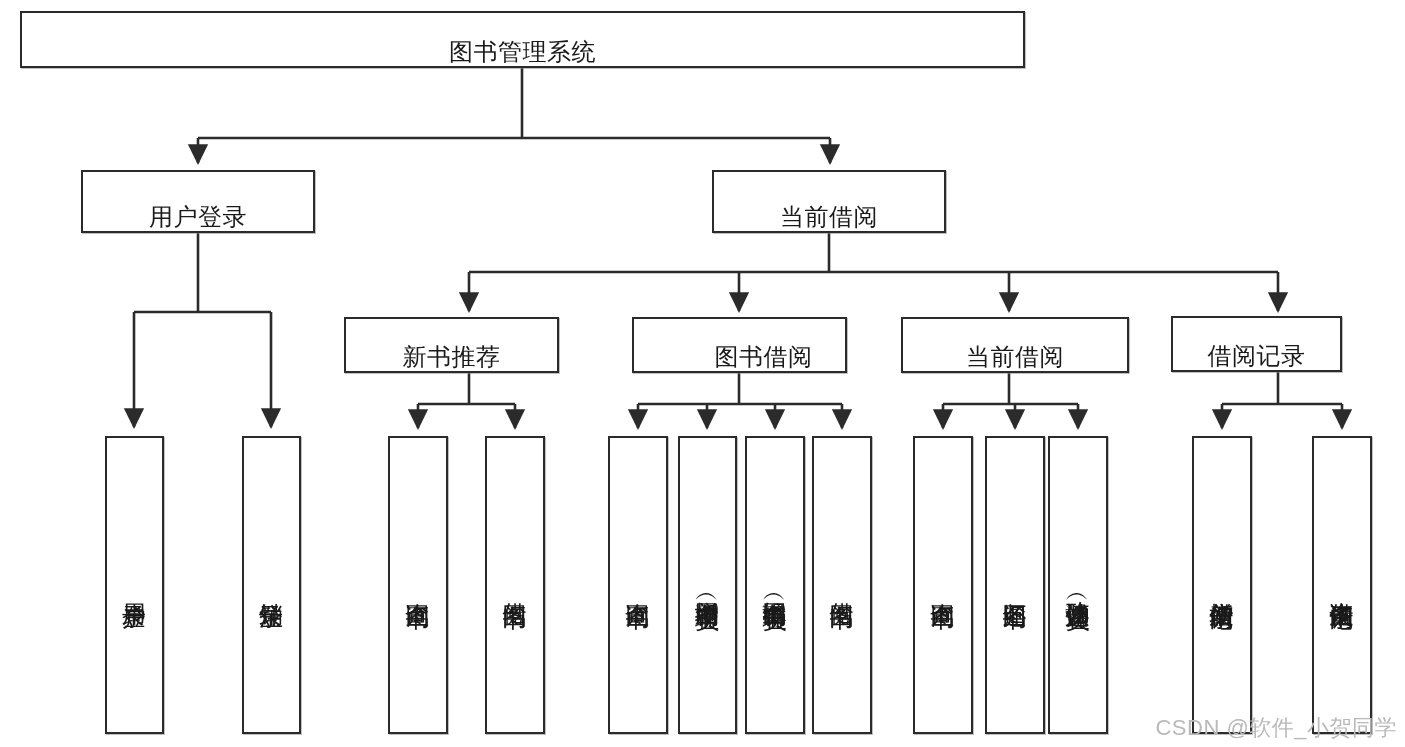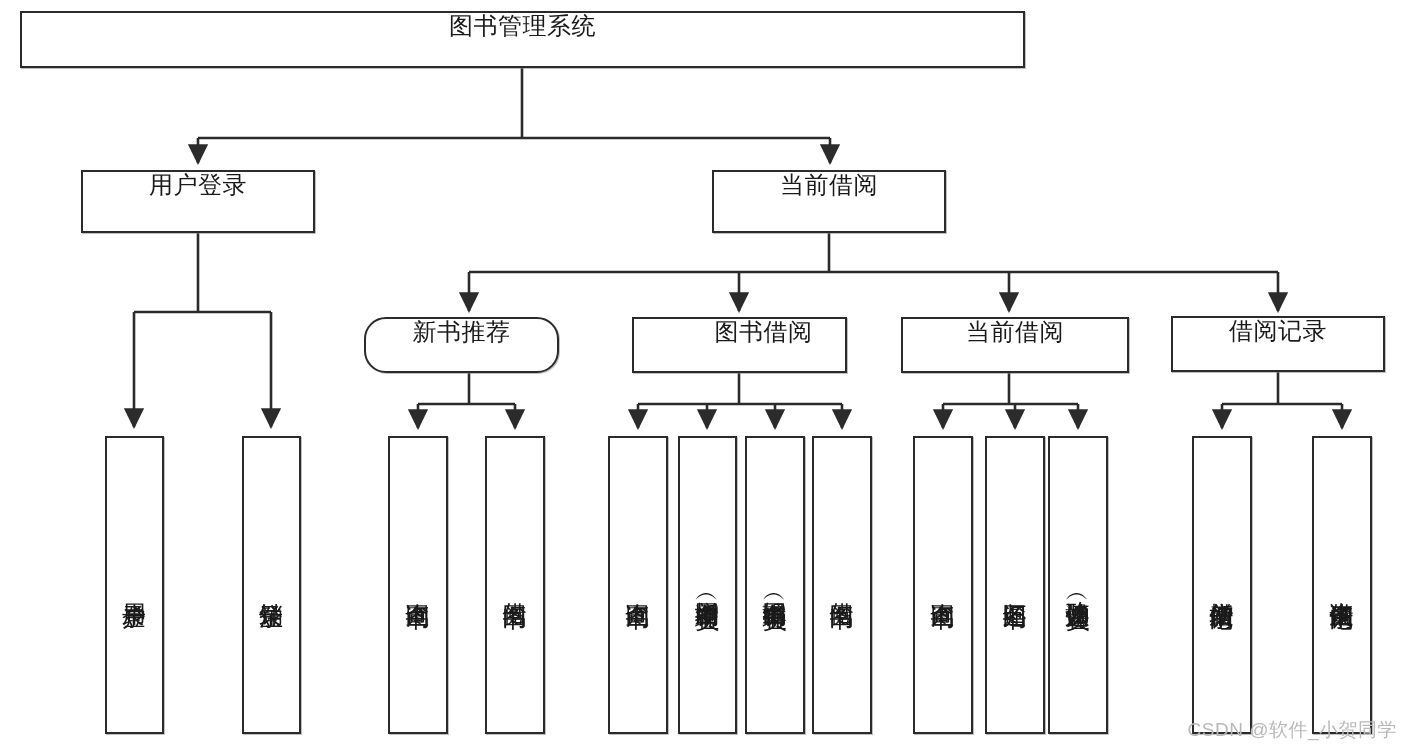--- a/index.html
+++ b/index.html
@@ -25,21 +25,21 @@
     width: 1405px;
     height: 747px;
     pointer-events: none;
   }
   .node {
     position: absolute;
     box-sizing: border-box;
     background: #ffffff;
     border: 2px solid #2b2b2b;
     display: flex;
-    align-items: flex-start;
+    align-items: flex-end;
     justify-content: center;
     color: #1a1a1a;
     box-shadow: 1px 1px 0 rgba(140,140,140,0.55);
   }
   .node .label {
     display: block;
     text-align: center;
     line-height: 1.12;
     white-space: pre;
   }
@@ -57,21 +57,21 @@
     text-orientation: upright;
     font-size: 24px;
     line-height: 1.05;
     letter-spacing: 1px;
     max-height: 100%;
   }
   #watermark {
     position: absolute;
     right: 8px;
     bottom: 4px;
-    font-size: 19px;
+    font-size: 22px;
     color: #b9b9b9;
     letter-spacing: 0.5px;
     user-select: none;
     white-space: nowrap;
   }
 </style>
 </head>
 <body>
 
 <div id="diagram-root">
@@ -131,33 +131,33 @@
   </div>
 
   <div class="node horiz" style="left:81px; top:170px; width:234px; height:63px;">
     <span class="label">用户登录</span>
   </div>
 
   <div class="node horiz" style="left:712px; top:170px; width:234px; height:63px;">
     <span class="label">当前借阅</span>
   </div>
 
-  <div class="node horiz" style="left:364px; top:317px; width:195px; height:56px;border-radius:22px;">
+  <div class="node horiz" style="left:344px; top:317px; width:215px; height:56px;">
     <span class="label">新书推荐</span>
   </div>
 
   <div class="node horiz" style="left:632px; top:317px; width:215px; height:56px;padding-left:48px;">
     <span class="label">图书借阅</span>
   </div>
 
   <div class="node horiz" style="left:901px; top:317px; width:228px; height:56px;">
     <span class="label">当前借阅</span>
   </div>
 
-  <div class="node horiz" style="left:1171px; top:316px; width:214px; height:56px;">
+  <div class="node horiz" style="left:1171px; top:316px; width:171px; height:56px;">
     <span class="label">借阅记录</span>
   </div>
 
   <div class="node vert" style="left:105px; top:436px; width:59px; height:298px;">
     <span class="label">用户登录</span>
   </div>
 
   <div class="node vert" style="left:242px; top:436px; width:59px; height:298px;">
     <span class="label">注销登录</span>
   </div>

